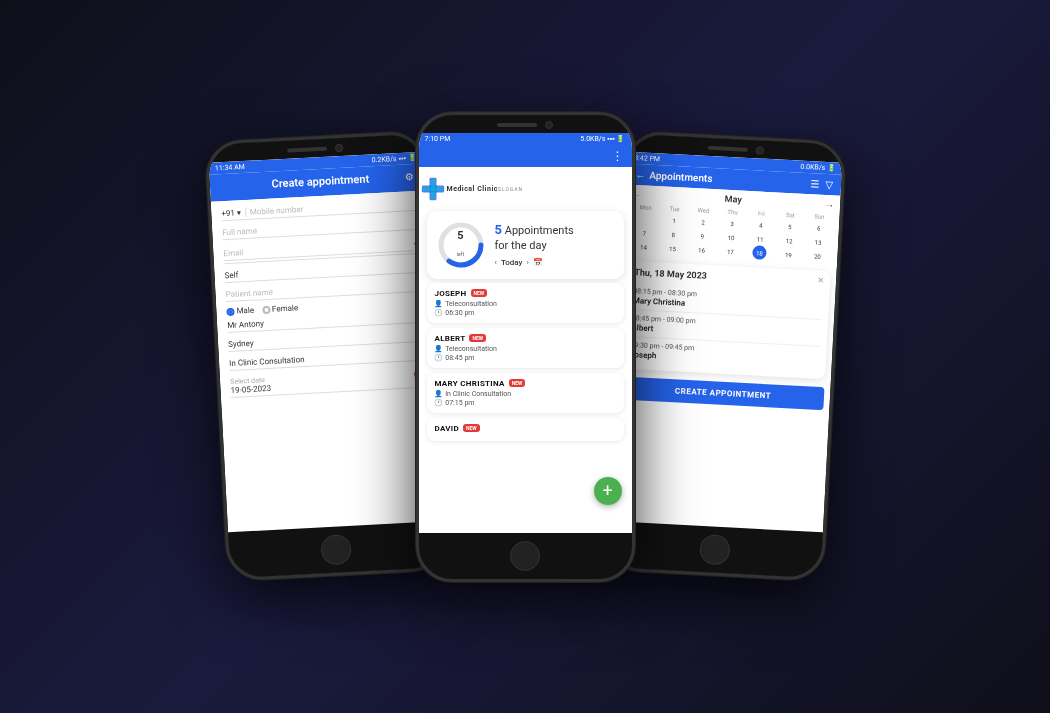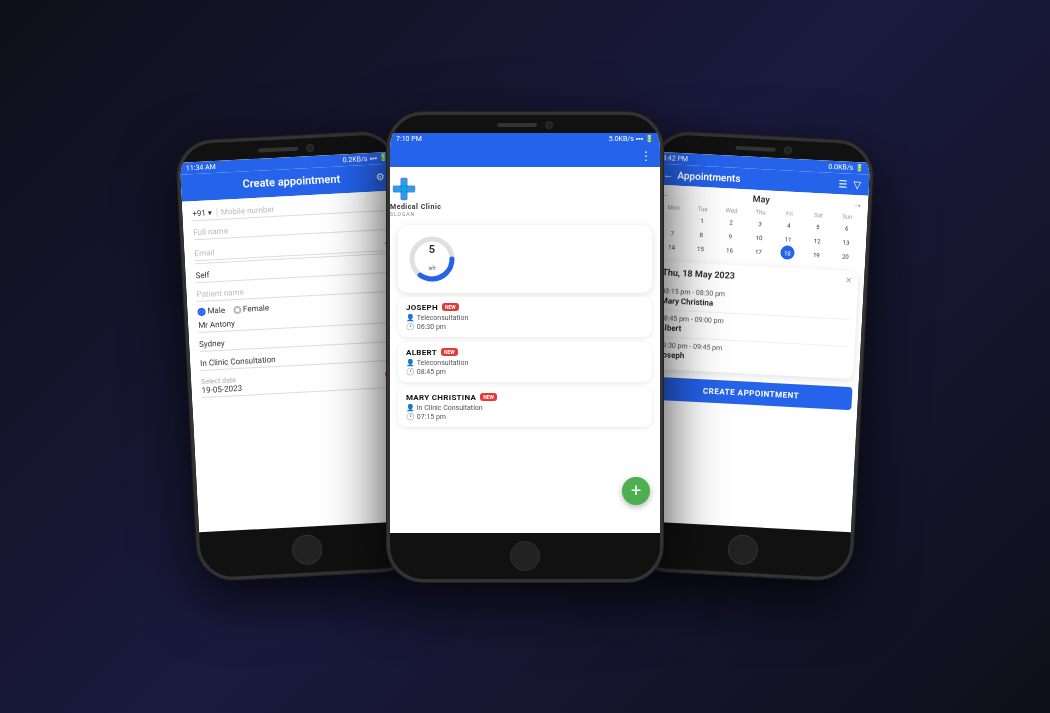--- a/index.html
+++ b/index.html
@@ -38,21 +38,21 @@
     }
 
     .phone-left {
       width: 220px;
       height: 440px;
       z-index: 1;
       transform: rotate(-3deg) translateX(20px);
     }
 
     .phone-center {
-      width: 276px;
+      width: 219px;
       height: 470px;
       z-index: 3;
       transform: translateY(-10px);
     }
 
     .phone-right {
       width: 220px;
       height: 440px;
       z-index: 1;
       transform: rotate(3deg) translateX(-20px);
@@ -272,21 +272,22 @@
       align-items: center;
     }
 
     .more-icon {
       color: white;
       font-size: 12px;
     }
 
     .clinic-logo-area {
       display: flex;
-      flex-direction: column;
+      flex-direction: row;
+      align-items: center;
       padding: 8px 0 4px;
       background: white;
     }
 
     .logo-cross {
       width: 28px;
       height: 28px;
     }
 
     .clinic-name {
@@ -748,20 +749,34 @@
         <div class="donut-container">
           <svg class="donut-svg" viewBox="0 0 52 52">
             <circle cx="26" cy="26" r="20" fill="none" stroke="#e0e0e0" stroke-width="5"></circle>
             <circle cx="26" cy="26" r="20" fill="none" stroke="#2563eb" stroke-width="5" stroke-dasharray="75 125" stroke-dashoffset="31" stroke-linecap="round"></circle>
           </svg>
           <div class="donut-label">
             <span class="donut-number">5</span>
             <span class="donut-text">left</span>
           </div>
         </div>
+        <div class="appt-info">
+          <div class="appt-count-line">
+            <span class="appt-count-num">5</span>
+            <span>Appointments</span>
+            <br>
+            <span>for the day</span>
+          </div>
+          <div class="appt-nav">
+            <span class="nav-arrow">‹</span>
+            <span class="today-label">Today</span>
+            <span class="nav-arrow">›</span>
+            <span class="cal-icon-small">📅</span>
+          </div>
+        </div>
       </div>
 
       <div class="appt-list" style="position:relative;">
         <div class="appt-item">
           <div class="appt-name-row">
             <span class="appt-name">JOSEPH</span>
             <span class="new-badge">NEW</span>
           </div>
           <div class="appt-type">
             <span class="person-icon">👤</span>
@@ -791,20 +806,26 @@
             <span class="appt-name">MARY CHRISTINA</span>
             <span class="new-badge">NEW</span>
           </div>
           <div class="appt-type">
             <span class="person-icon">👤</span>
             <span>In Clinic Consultation</span>
           </div>
           <div class="appt-time">
             <span class="clock-icon">🕐</span>
             <span>07:15 pm</span>
+          </div>
+        </div>
+        <div class="appt-item">
+          <div class="appt-name-row">
+            <span class="appt-name">DAVID</span>
+            <span class="new-badge">NEW</span>
           </div>
         </div>
 
         <div class="fab-btn">+</div>
       </div>
     </div>
     <div class="phone-bottom">
       <div class="phone-home-btn"></div>
     </div>
   </div>

